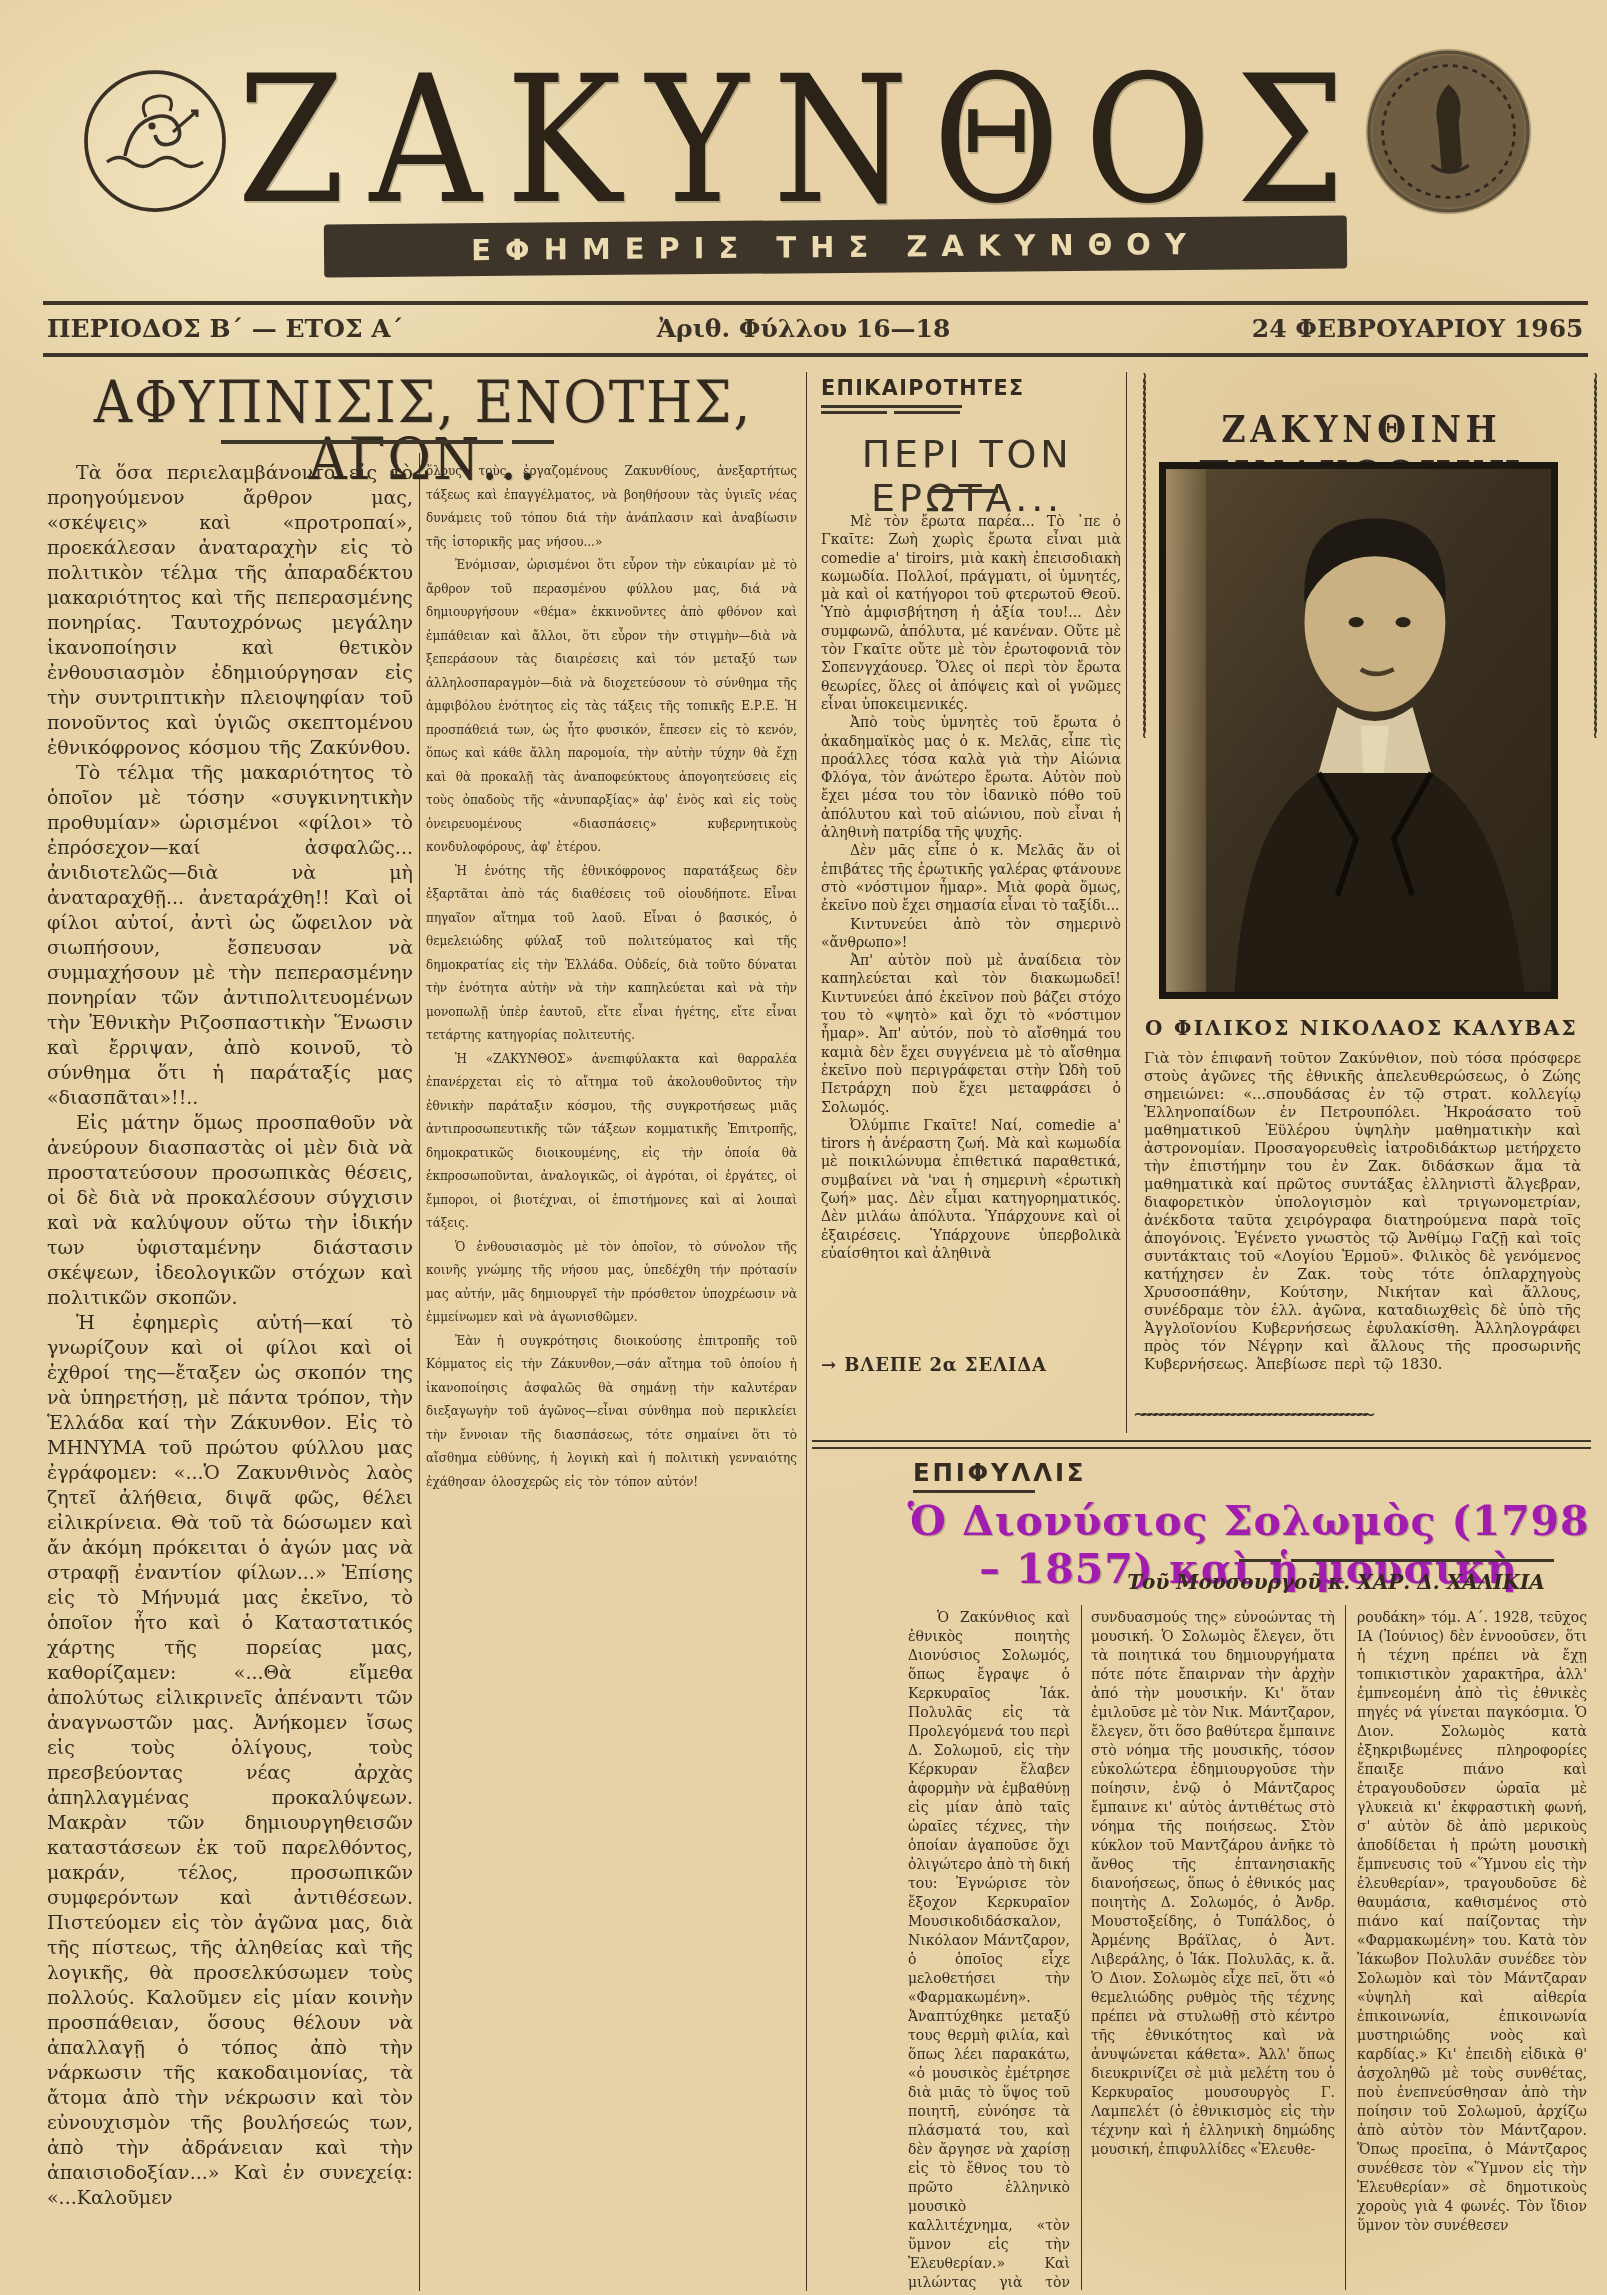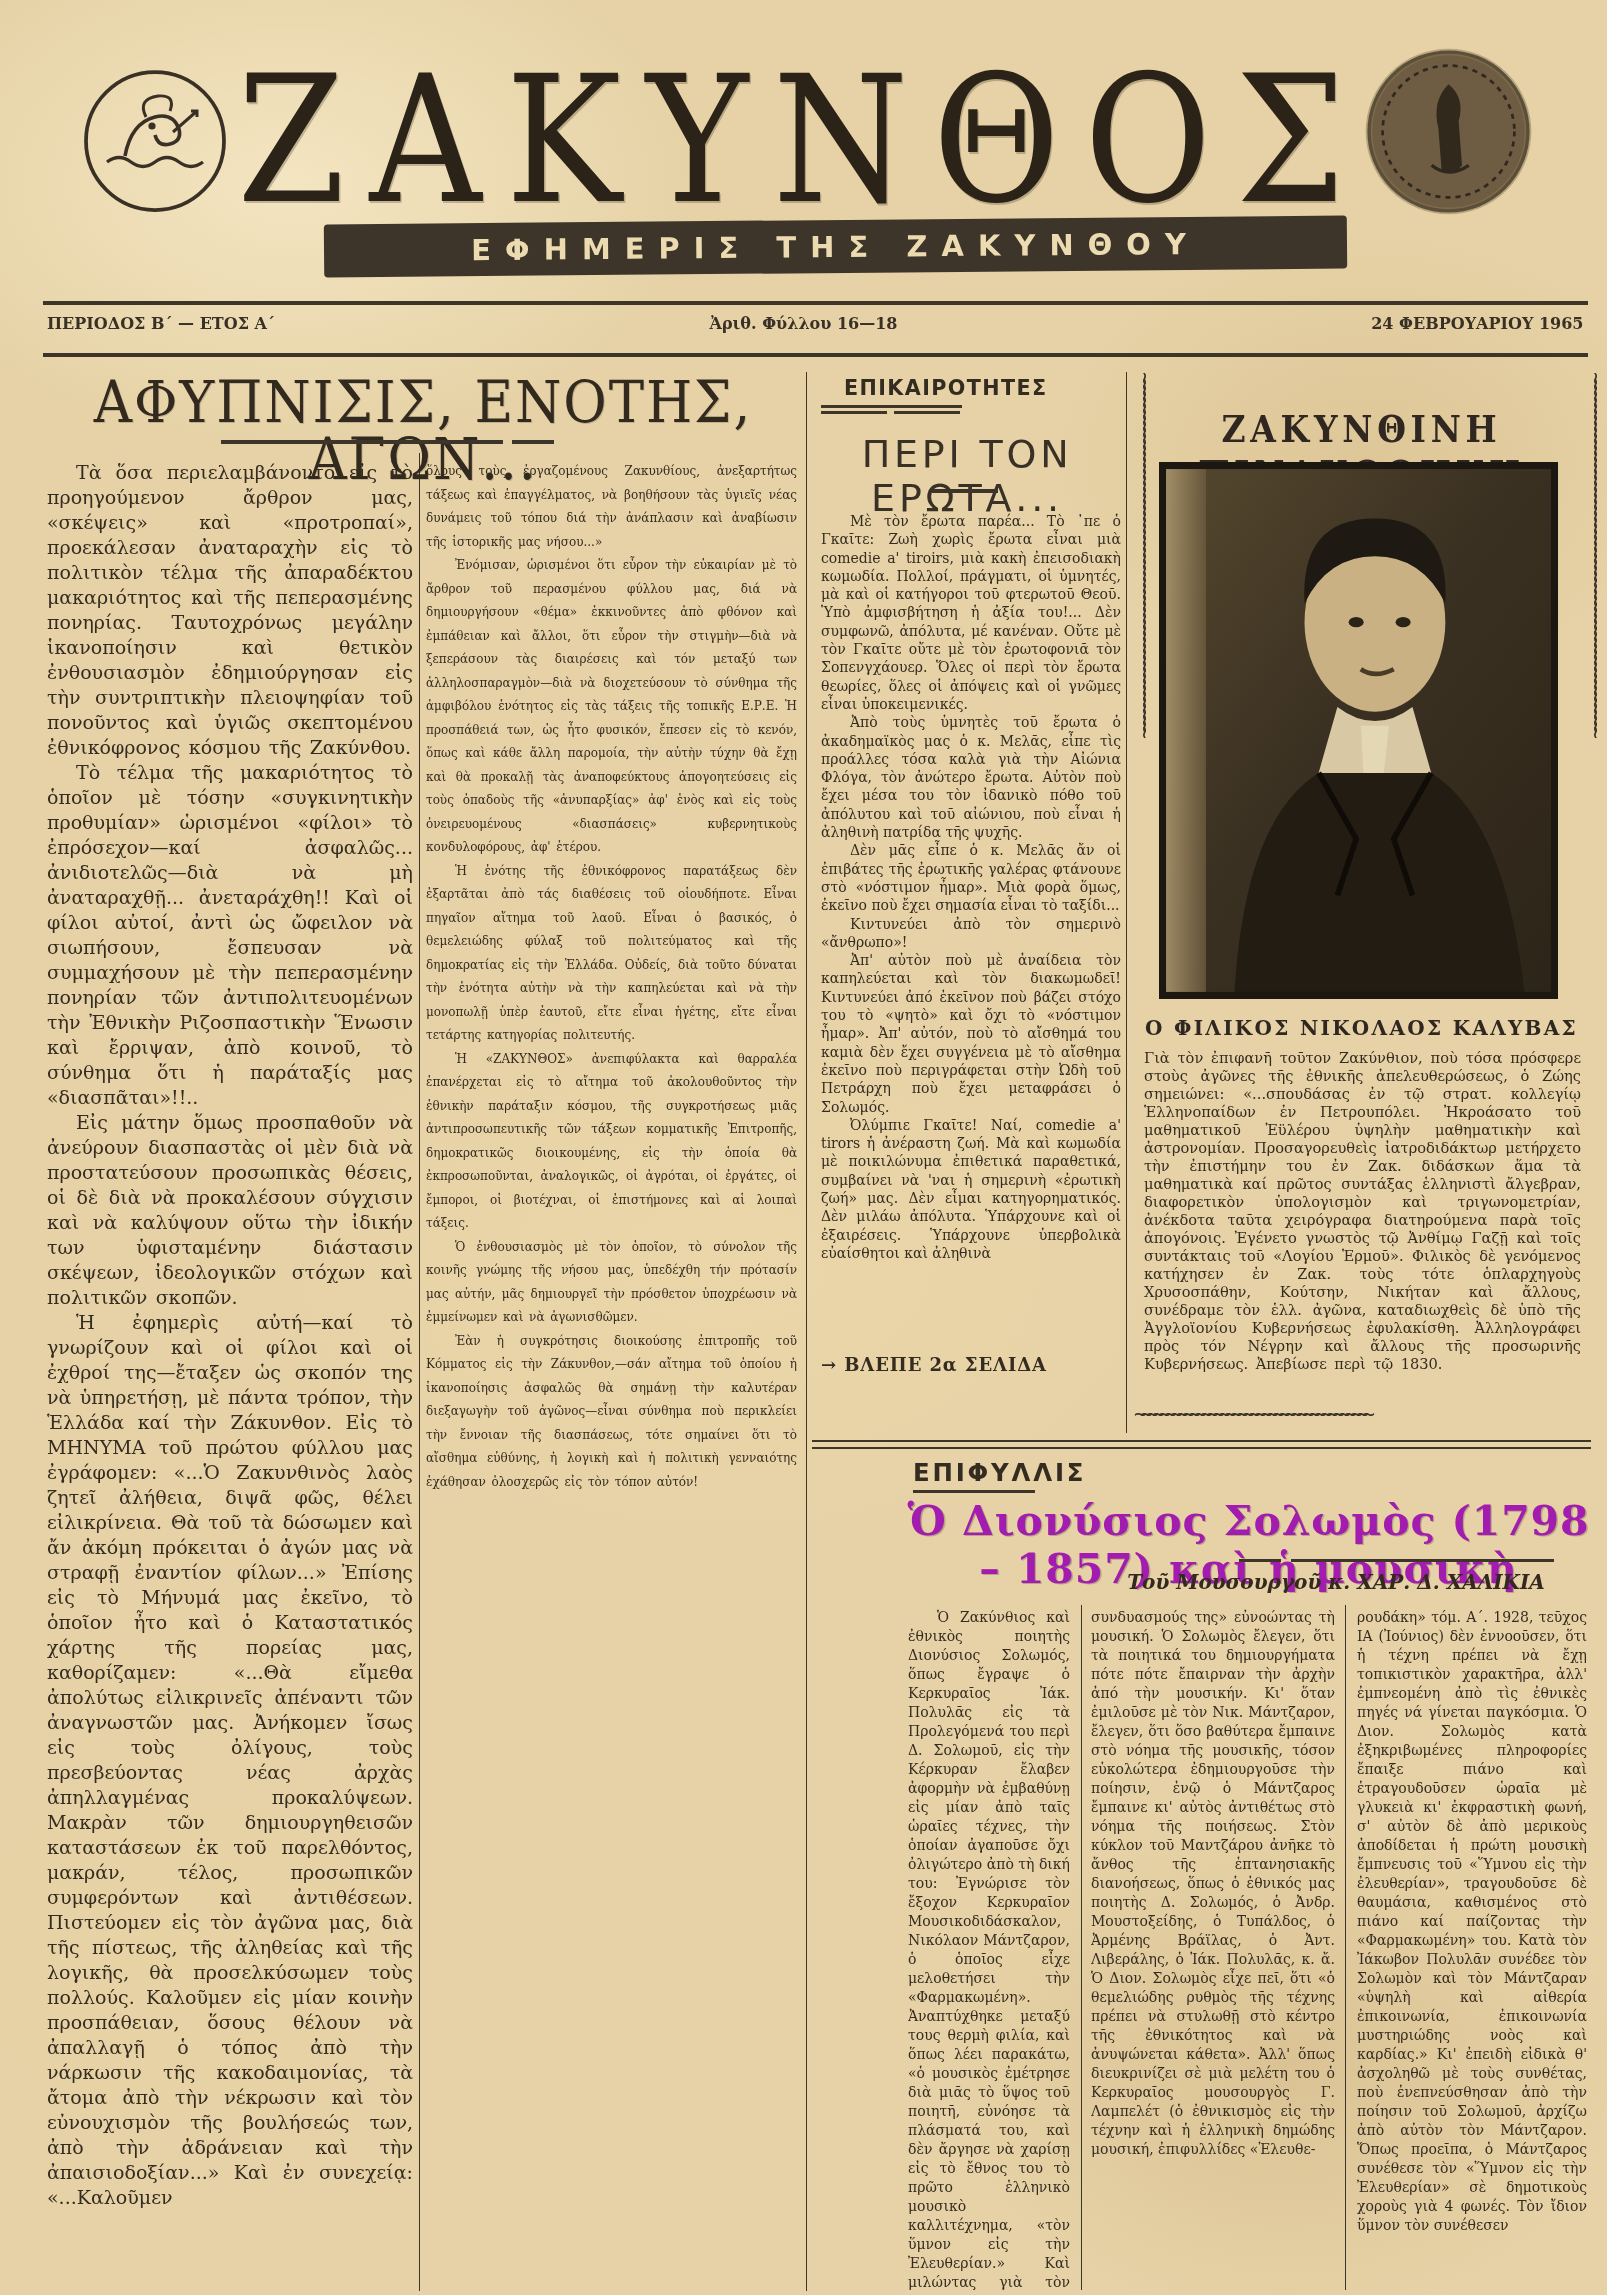--- a/index.html
+++ b/index.html
@@ -28,21 +28,21 @@
     left:324px;top:220px;width:1023px;height:53px;
     background:linear-gradient(100deg,#453b2d,#39302except 5,#453b2d);
     background-color:#3e352a;
     transform:rotate(-.5deg);border-radius:3.8px;
     display:flex;align-items:center;justify-content:center;
   }
   .banner span{
     font-family:"DejaVu Sans","Liberation Sans",sans-serif;
     font-size:29px;font-weight:700;letter-spacing:14px;color:#ecdab0;
   }
-  .dateline{font-size:16px;font-weight:700;color:#3a3126;}
+  .dateline{font-size:25px;font-weight:700;color:#3a3126;}
   
   .hrule{height:4.2px;}
   .vrule{width:1.4px;}
   .wavy-v{
     width:20.7px;writing-mode:vertical-rl;text-orientation:mixed;
     font-size:21.6px;line-height:19px;letter-spacing:-7px;color:#3d342a;
     font-family:"DejaVu Sans Mono","Liberation Mono",monospace;overflow:hidden;
   }
   .wavy-h{
     font-size:21.6px;letter-spacing:-7px;color:#3d342a;height:24.4px;
@@ -139,21 +139,21 @@
 
 <div class="abs bodytext edtext2" style="left:426px;top:460px;width:371px;height:1828px;overflow:hidden;">
   <p class="noindent">ὅλους τοὺς ἐργαζομένους Ζακυνθίους, ἀνεξαρτήτως τάξεως καὶ ἐπαγγέλματος, νὰ βοηθήσουν τὰς ὑγιεῖς νέας δυνάμεις τοῦ τόπου διά τὴν ἀνάπλασιν καὶ ἀναβίωσιν τῆς ἱστορικῆς μας νήσου...»</p>
   <p>Ἐνόμισαν, ὡρισμένοι ὅτι εὗρον τὴν εὐκαιρίαν μὲ τὸ ἄρθρον τοῦ περασμένου φύλλου μας, διά νὰ δημιουργήσουν «θέμα» ἐκκινοῦντες ἀπὸ φθόνον καὶ ἐμπάθειαν καὶ ἄλλοι, ὅτι εὗρον τὴν στιγμὴν—διὰ νὰ ξεπεράσουν τὰς διαιρέσεις καὶ τόν μεταξύ των ἀλληλοσπαραγμὸν—διὰ νὰ διοχετεύσουν τὸ σύνθημα τῆς ἀμφιβόλου ἑνότητος εἰς τὰς τάξεις τῆς τοπικῆς Ε.Ρ.Ε. Ἡ προσπάθειά των, ὡς ἦτο φυσικόν, ἔπεσεν εἰς τὸ κενόν, ὅπως καὶ κάθε ἄλλη παρομοία, τὴν αὐτὴν τύχην θὰ ἔχῃ καὶ θὰ προκαλῇ τὰς ἀναποφεύκτους ἀπογοητεύσεις εἰς τοὺς ὀπαδοὺς τῆς «ἀνυπαρξίας» ἀφ' ἑνὸς καὶ εἰς τοὺς ὀνειρευομένους «διασπάσεις» κυβερνητικοὺς κονδυλοφόρους, ἀφ' ἑτέρου.</p>
   <p>Ἡ ἑνότης τῆς ἐθνικόφρονος παρατάξεως δὲν ἐξαρτᾶται ἀπὸ τάς διαθέσεις τοῦ οἱουδήποτε. Εἶναι πηγαῖον αἴτημα τοῦ λαοῦ. Εἶναι ὁ βασικός, ὁ θεμελειώδης φύλαξ τοῦ πολιτεύματος καὶ τῆς δημοκρατίας εἰς τὴν Ἑλλάδα. Οὐδείς, διὰ τοῦτο δύναται τὴν ἑνότητα αὐτὴν νὰ τὴν καπηλεύεται καὶ νὰ τὴν μονοπωλῇ ὑπὲρ ἑαυτοῦ, εἴτε εἶναι ἡγέτης, εἴτε εἶναι τετάρτης κατηγορίας πολιτευτής.</p>
   <p>Ἡ «ΖΑΚΥΝΘΟΣ» ἀνεπιφύλακτα καὶ θαρραλέα ἐπανέρχεται εἰς τὸ αἴτημα τοῦ ἀκολουθοῦντος τὴν ἐθνικὴν παράταξιν κόσμου, τῆς συγκροτήσεως μιᾶς ἀντιπροσωπευτικῆς τῶν τάξεων κομματικῆς Ἐπιτροπῆς, δημοκρατικῶς διοικουμένης, εἰς τὴν ὁποία θὰ ἐκπροσωποῦνται, ἀναλογικῶς, οἱ ἀγρόται, οἱ ἐργάτες, οἱ ἔμποροι, οἱ βιοτέχναι, οἱ ἐπιστήμονες καὶ αἱ λοιπαὶ τάξεις.</p>
   <p>Ὁ ἐνθουσιασμὸς μὲ τὸν ὁποῖον, τὸ σύνολον τῆς κοινῆς γνώμης τῆς νήσου μας, ὑπεδέχθη τήν πρότασίν μας αὐτήν, μᾶς δημιουργεῖ τὴν πρόσθετον ὑποχρέωσιν νὰ ἐμμείνωμεν καὶ νὰ ἀγωνισθῶμεν.</p>
   <p>Ἐὰν ἡ συγκρότησις διοικούσης ἐπιτροπῆς τοῦ Κόμματος εἰς τὴν Ζάκυνθον,—σάν αἴτημα τοῦ ὁποίου ἡ ἱκανοποίησις ἀσφαλῶς θὰ σημάνῃ τὴν καλυτέραν διεξαγωγὴν τοῦ ἀγῶνος—εἶναι σύνθημα ποὺ περικλείει τὴν ἔννοιαν τῆς διασπάσεως, τότε σημαίνει ὅτι τὸ αἴσθημα εὐθύνης, ἡ λογικὴ καὶ ἡ πολιτικὴ γενναιότης ἐχάθησαν ὁλοσχερῶς εἰς τὸν τόπον αὐτόν!</p>
 </div>
 
-<div class="abs kicker" style="left:821px;top:376px;font-size:20.7px;letter-spacing:1.4px;margin-left:23px;">ΕΠΙΚΑΙΡΟΤΗΤΕΣ</div>
+<div class="abs kicker" style="left:821px;top:376px;font-size:20.7px;letter-spacing:1.4px;">ΕΠΙΚΑΙΡΟΤΗΤΕΣ</div>
 <div class="abs ink" style="left:821px;top:405px;width:141px;height:2.8px;"></div>
 <div class="abs ink" style="left:821px;top:411px;width:66px;height:2.8px;"></div>
 <div class="abs ink" style="left:894px;top:411px;width:66px;height:2.8px;"></div>
 
 <div class="abs topics-head" style="left:812px;top:432px;width:310px;text-align:center;">ΠΕΡΙ ΤΟΝ ΕΡΩΤΑ...</div>
 <div class="abs ink" style="left:932px;top:489px;width:66px;height:3.8px;"></div>
 
 <div class="abs bodytext topictext" style="left:821px;top:512px;width:300px;height:831px;overflow:hidden;">
   <p>Μὲ τὸν ἔρωτα παρέα... Τὸ ᾽πε ὁ Γκαῖτε: Ζωὴ χωρὶς ἔρωτα εἶναι μιὰ comedie a' tiroirs, μιὰ κακὴ ἐπεισοδιακὴ κωμωδία. Πολλοί, πράγματι, οἱ ὑμνητές, μὰ καὶ οἱ κατήγοροι τοῦ φτερωτοῦ Θεοῦ. Ὑπὸ ἀμφισβήτηση ἡ ἀξία του!... Δὲν συμφωνῶ, ἀπόλυτα, μέ κανέναν. Οὔτε μὲ τὸν Γκαῖτε οὔτε μὲ τὸν ἐρωτοφονιᾶ τὸν Σοπενγχάουερ. Ὅλες οἱ περὶ τὸν ἔρωτα θεωρίες, ὅλες οἱ ἀπόψεις καὶ οἱ γνῶμες εἶναι ὑποκειμενικές.</p>
   <p>Ἀπὸ τοὺς ὑμνητὲς τοῦ ἔρωτα ὁ ἀκαδημαϊκὸς μας ὁ κ. Μελᾶς, εἶπε τὶς προάλλες τόσα καλὰ γιὰ τὴν Αἰώνια Φλόγα, τὸν ἀνώτερο ἔρωτα. Αὐτὸν ποὺ ἔχει μέσα του τὸν ἰδανικὸ πόθο τοῦ ἀπόλυτου καὶ τοῦ αἰώνιου, ποὺ εἶναι ἡ ἀληθινὴ πατρίδα τῆς ψυχῆς.</p>

